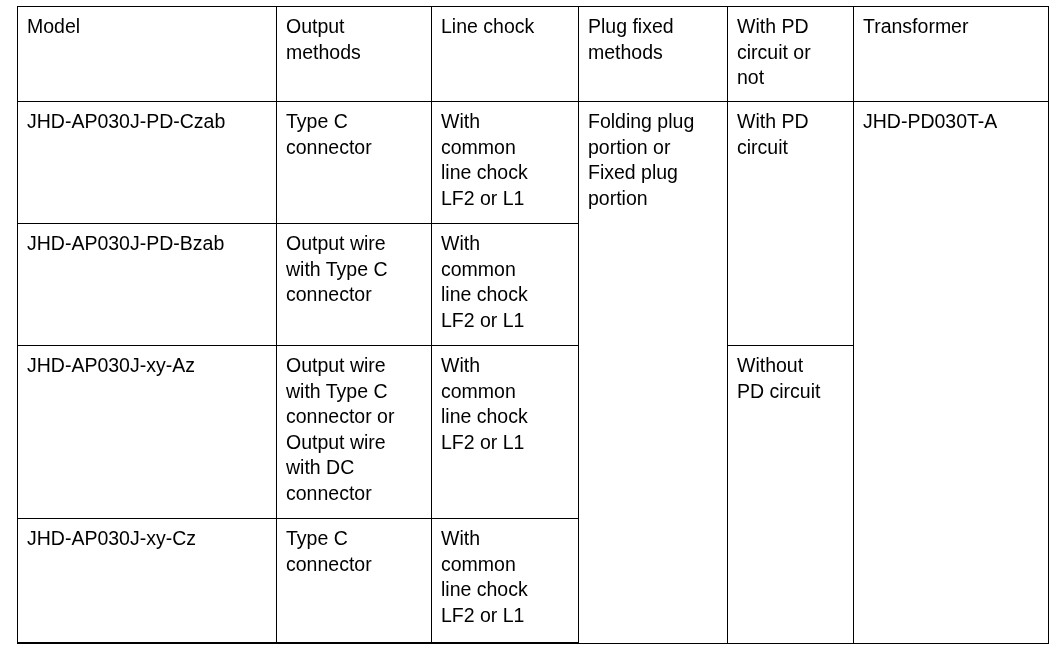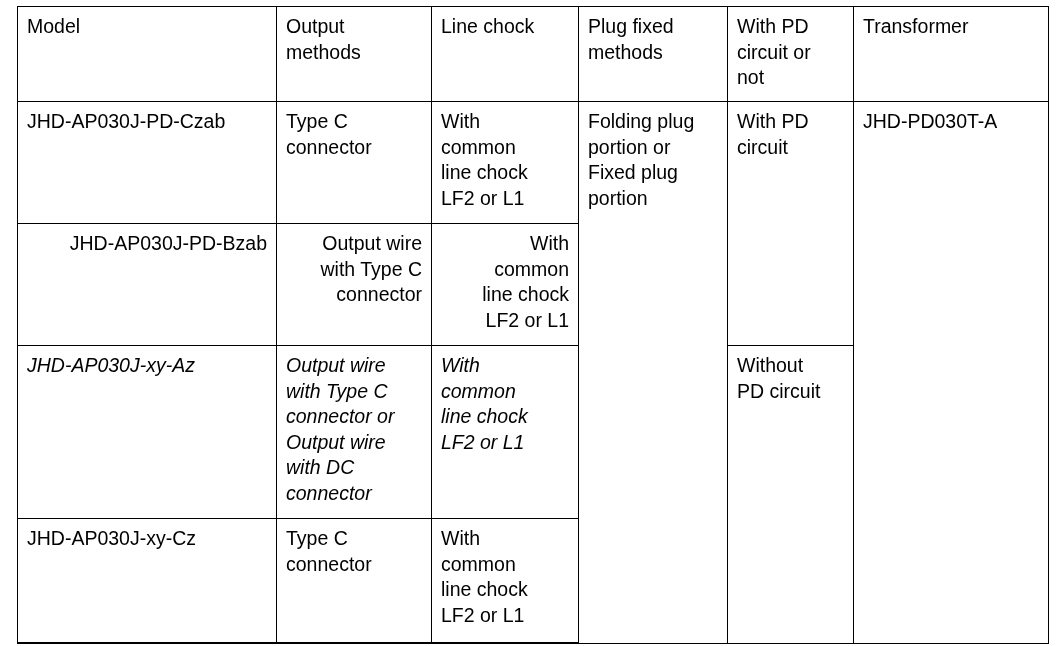--- a/index.html
+++ b/index.html
@@ -51,22 +51,22 @@
   col.c-model        { width: 259px; }
   col.c-output       { width: 155px; }
   col.c-chock        { width: 147px; }
   col.c-plug         { width: 149px; }
   col.c-pd           { width: 126px; }
   col.c-transformer  { width: 195px; }
 
   
   td.h-head  { height: 83px; }
   td.h-r1    { height: 110px; }
-  td.h-r2    { height: 110px; text-align: right; }
-  td.h-r3    { height: 161px; font-style: italic; }
+  td.h-r2    { height: 110px; }
+  td.h-r3    { height: 161px; }
   td.h-r4    { height: 112px; }
 
   .cell-text { display: block; white-space: pre-line; }
 </style>
 </head>
 <body>
 
 <div class="page">
 
   <table class="spec-table">

